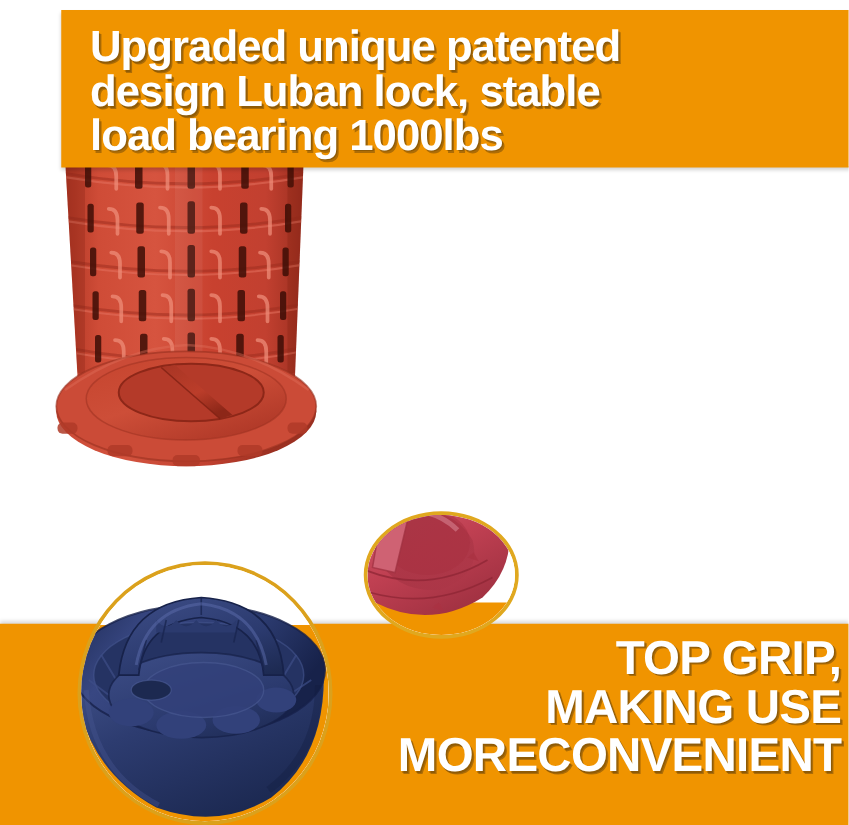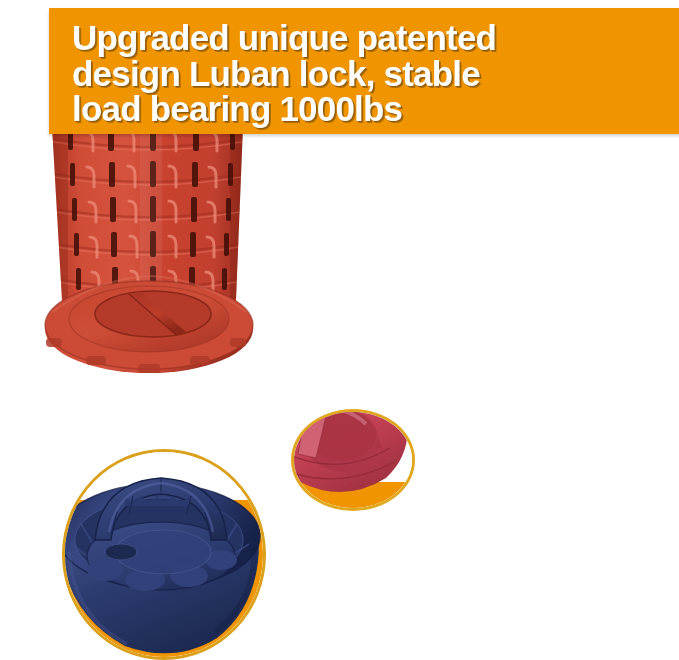--- a/index.html
+++ b/index.html
@@ -274,20 +274,25 @@
   </div>
 
   <div class="top-banner">
     <div class="banner-text">Upgraded unique patented
 design Luban lock, stable
 load bearing 1000lbs</div>
   </div>
   <div class="edge-left"></div>
 
 
+  <div class="bottom-banner">
+    <div class="banner-text">TOP GRIP,
+MAKING USE
+MORECONVENIENT</div>
+  </div>
 
   <div class="inset inset-red">
     <svg width="118" height="96" viewBox="0 0 118 96" xmlns="http://www.w3.org/2000/svg">
       <defs>
         <linearGradient id="pinkBody" x1="0" y1="0" x2="0.8" y2="1">
           <stop offset="0%" stop-color="#cf5a6b"></stop>
           <stop offset="45%" stop-color="#c04052"></stop>
           <stop offset="100%" stop-color="#9c2f3f"></stop>
         </linearGradient>
         <linearGradient id="pinkDeep" x1="0" y1="0" x2="1" y2="1">

